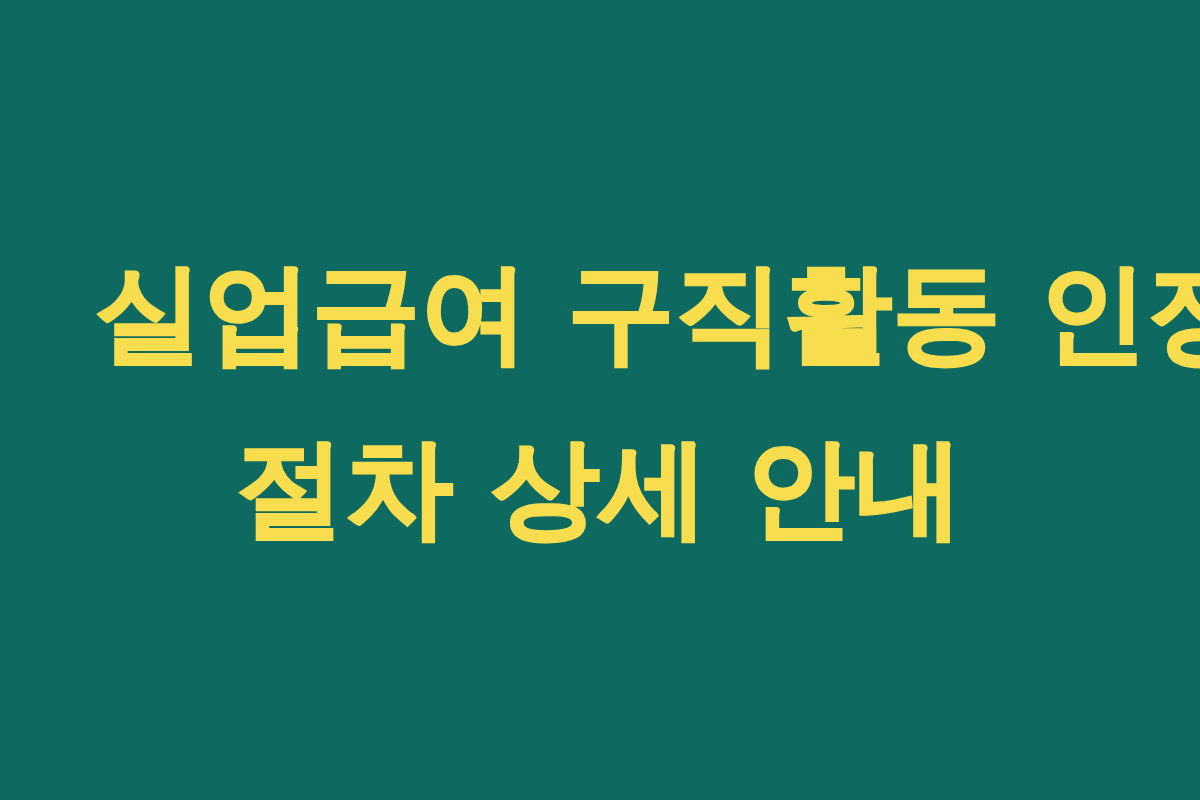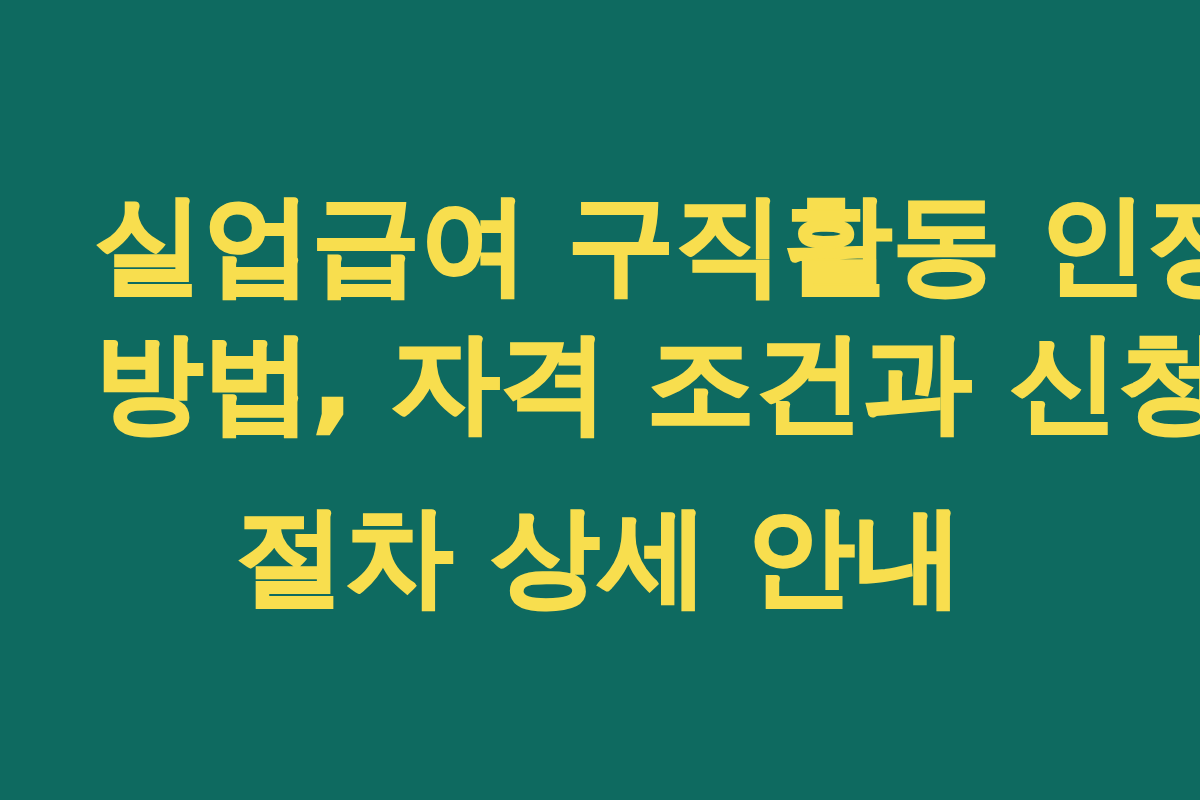--- a/index.html
+++ b/index.html
@@ -60,19 +60,18 @@
 </style>
 </head>
 <body>
 
 <div class="banner" style="background-color: rgb(14, 106, 96);">
 
   <h1 class="headline" style="color: rgb(248, 222, 78);">
 
     <span class="line line-1">실업급여 구직활동 인정</span>
 
-    <span class="line line-2">방법, 자격 조건과 신청</span>
 
     <span class="line line-3">절차 상세 안내</span>
 
   </h1>
 
 </div>
 
 </body></html>

